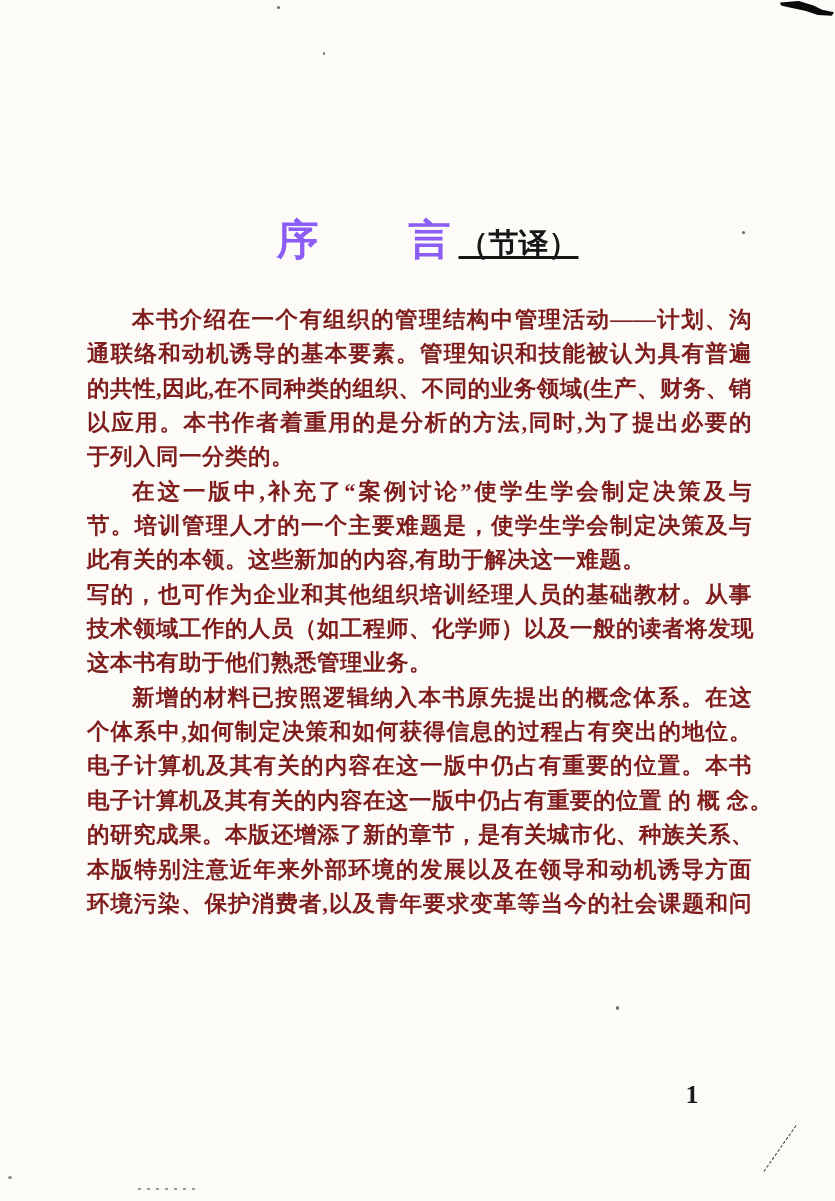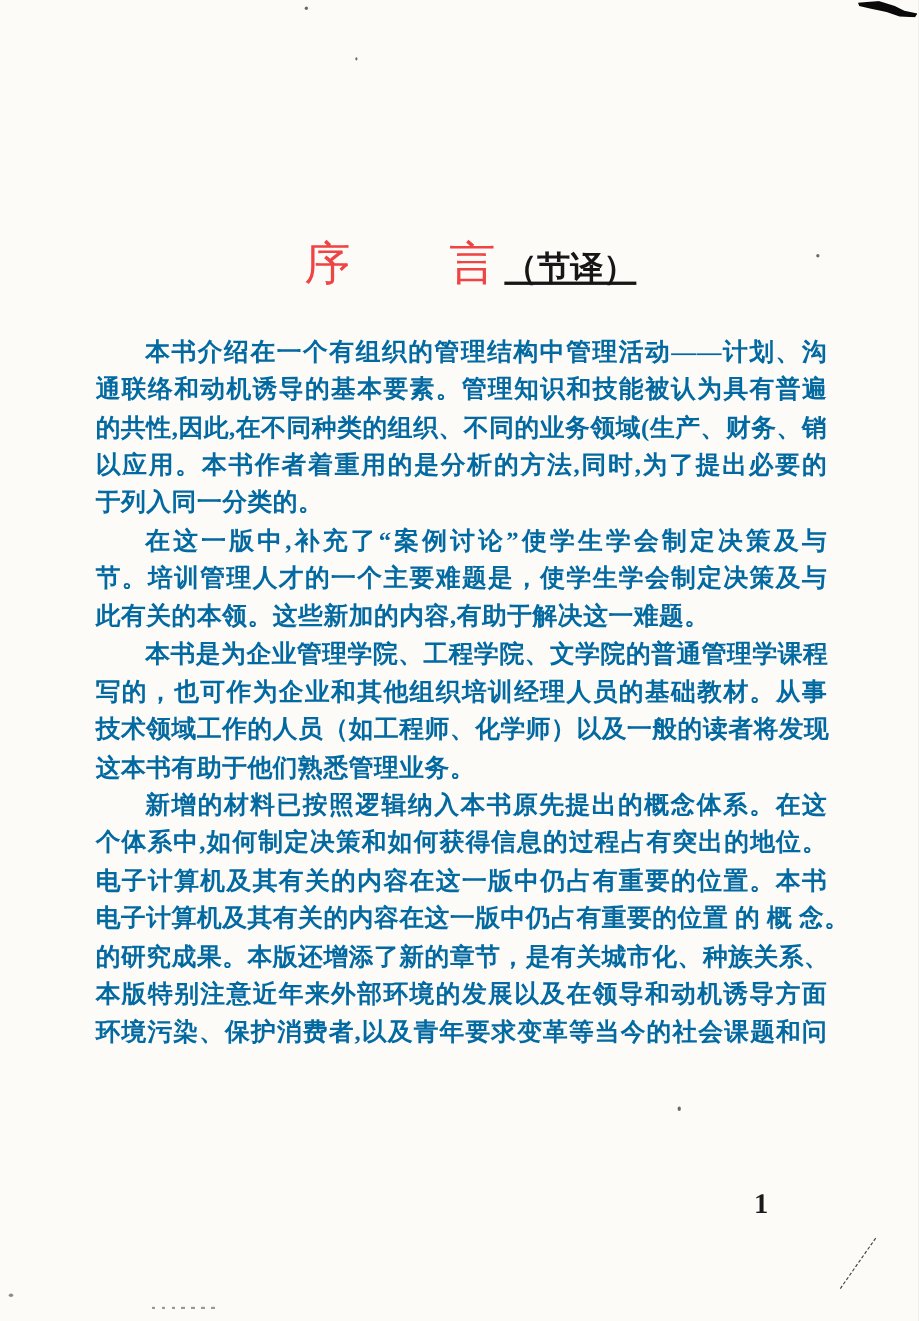--- a/index.html
+++ b/index.html
@@ -23,41 +23,41 @@
     position: absolute;
     top: 212px;
     left: 0;
     width: 100%;
     text-align: center;
     transform: translateX(10px);
     white-space: nowrap;
   }
   .title-main {
     font-size: 42px;
-    font-weight: normal;
+    font-weight: bold;
     letter-spacing: 2px;
-    color: #ef4444;
+    color: #8b5cf6;
   }
   .title-sub {
     font-size: 30px;
     font-weight: bold;
     margin-left: 6px;
     color: #161616;
     text-decoration: underline;
   }
 
   
   .body-text {
     position: absolute;
     top: 303px;
     left: 87px;
     width: 665px;
     font-size: 22.5px;
     font-weight: 600;
-    color: #0369a1;
+    color: #7f1d1d;
   }
   .para { margin: 0; }
   .line {
     height: 34.35px;
     line-height: 34.35px;
     text-align: justify;
     text-align-last: justify;
     white-space: nowrap;
     letter-spacing: 0.5px;
   }
@@ -139,21 +139,20 @@
         <div class="line">的共性,因此,在不同种类的组织、不同的业务领域(生产、财务、销</div>
         <div class="line">以应用。本书作者着重用的是分析的方法,同时,为了提出必要的</div>
         <div class="line short">于列入同一分类的。</div>
       </div>
       <div class="para">
         <div class="line indent">在这一版中,补充了“案例讨论”使学生学会制定决策及与</div>
         <div class="line">节。培训管理人才的一个主要难题是，使学生学会制定决策及与</div>
         <div class="line short">此有关的本领。这些新加的内容,有助于解决这一难题。</div>
       </div>
       <div class="para">
-        <div class="line indent">本书是为企业管理学院、工程学院、文学院的普通管理学课程</div>
         <div class="line">写的，也可作为企业和其他组织培训经理人员的基础教材。从事</div>
         <div class="line">技术领域工作的人员（如工程师、化学师）以及一般的读者将发现</div>
         <div class="line short">这本书有助于他们熟悉管理业务。</div>
       </div>
       <div class="para">
         <div class="line indent">新增的材料已按照逻辑纳入本书原先提出的概念体系。在这</div>
         <div class="line">个体系中,如何制定决策和如何获得信息的过程占有突出的地位。</div>
         <div class="line">电子计算机及其有关的内容在这一版中仍占有重要的位置。本书</div>
         <div class="line">电子计算机及其有关的内容在这一版中仍占有重要的位置 的 概 念。</div>
         <div class="line">的研究成果。本版还增添了新的章节，是有关城市化、种族关系、</div>

